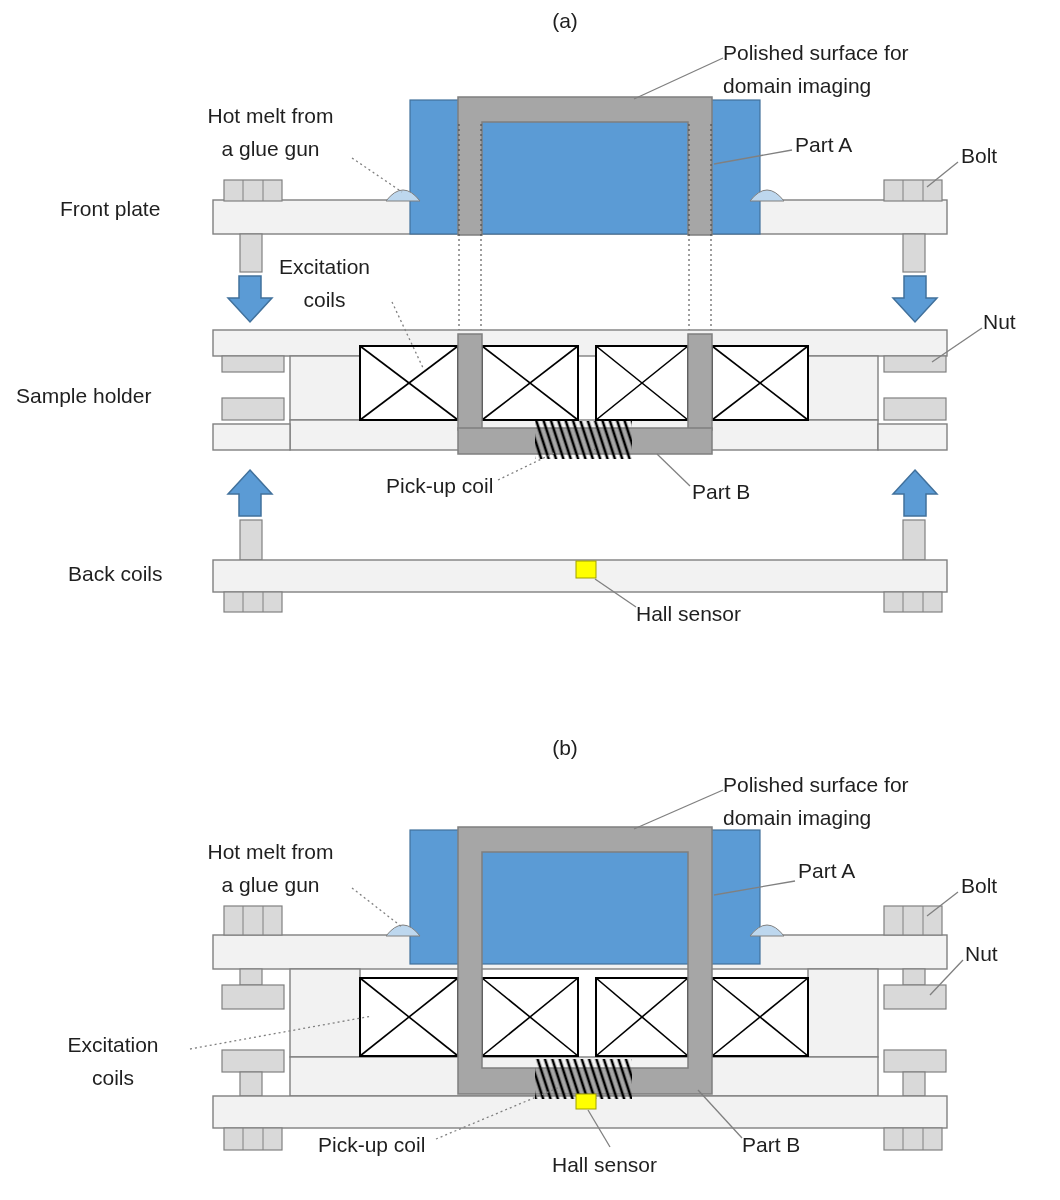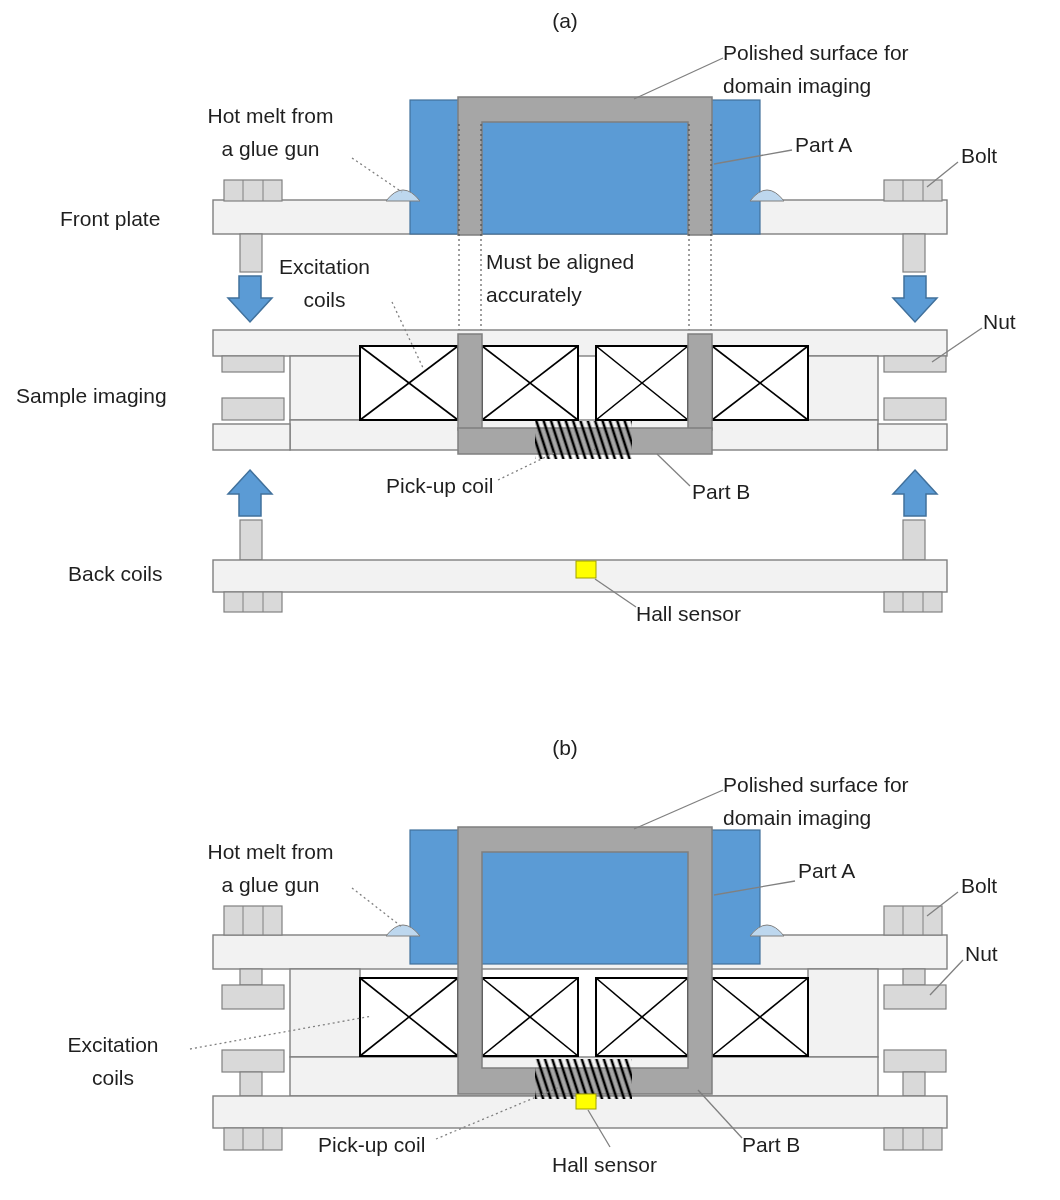--- a/index.html
+++ b/index.html
@@ -178,27 +178,25 @@
   </g>
 </svg>
 
 <div class="label center" style="left:500px;top:4px;width:130px;">(a)</div>
 <div class="label" style="left:723px;top:36px;">Polished surface for
 domain imaging</div>
 <div class="label center" style="left:183px;top:99px;width:175px;">Hot melt from
 a glue gun</div>
 <div class="label" style="left:795px;top:128px;">Part A</div>
 <div class="label" style="left:961px;top:139px;">Bolt</div>
-<div class="label" style="left:60px;top:202px;">Front plate</div>
+<div class="label" style="left:60px;top:192px;">Front plate</div>
 <div class="label center" style="left:252px;top:250px;width:145px;">Excitation
 coils</div>
-<div class="label" style="left:486px;top:245px;">Must be aligned
-accurately</div>
 <div class="label" style="left:983px;top:305px;">Nut</div>
-<div class="label" style="left:16px;top:379px;">Sample imaging</div>
+<div class="label" style="left:16px;top:379px;">Sample holder</div>
 <div class="label" style="left:386px;top:469px;">Pick-up coil</div>
 <div class="label" style="left:692px;top:475px;">Part B</div>
 <div class="label" style="left:68px;top:557px;">Back coils</div>
 <div class="label" style="left:636px;top:597px;">Hall sensor</div>
 
 <div class="label center" style="left:500px;top:731px;width:130px;">(b)</div>
 <div class="label" style="left:723px;top:768px;">Polished surface for
 domain imaging</div>
 <div class="label center" style="left:183px;top:835px;width:175px;">Hot melt from
 a glue gun</div>

